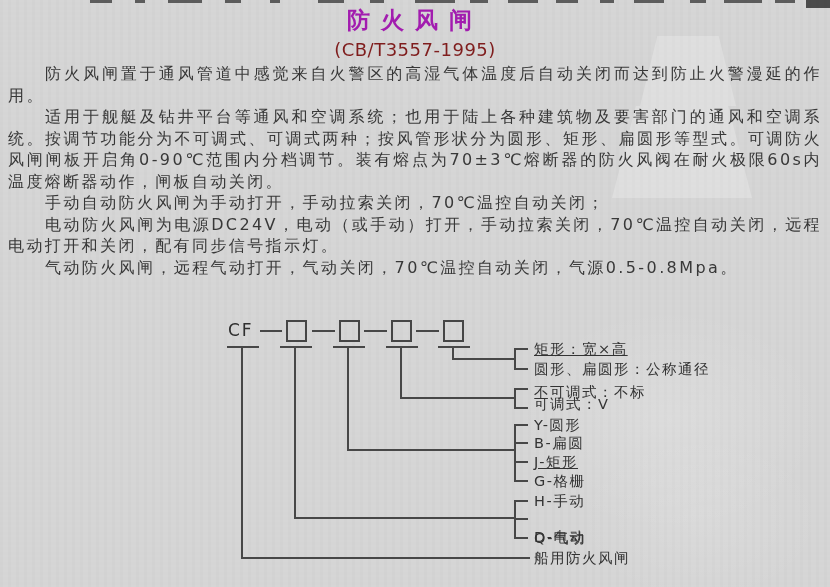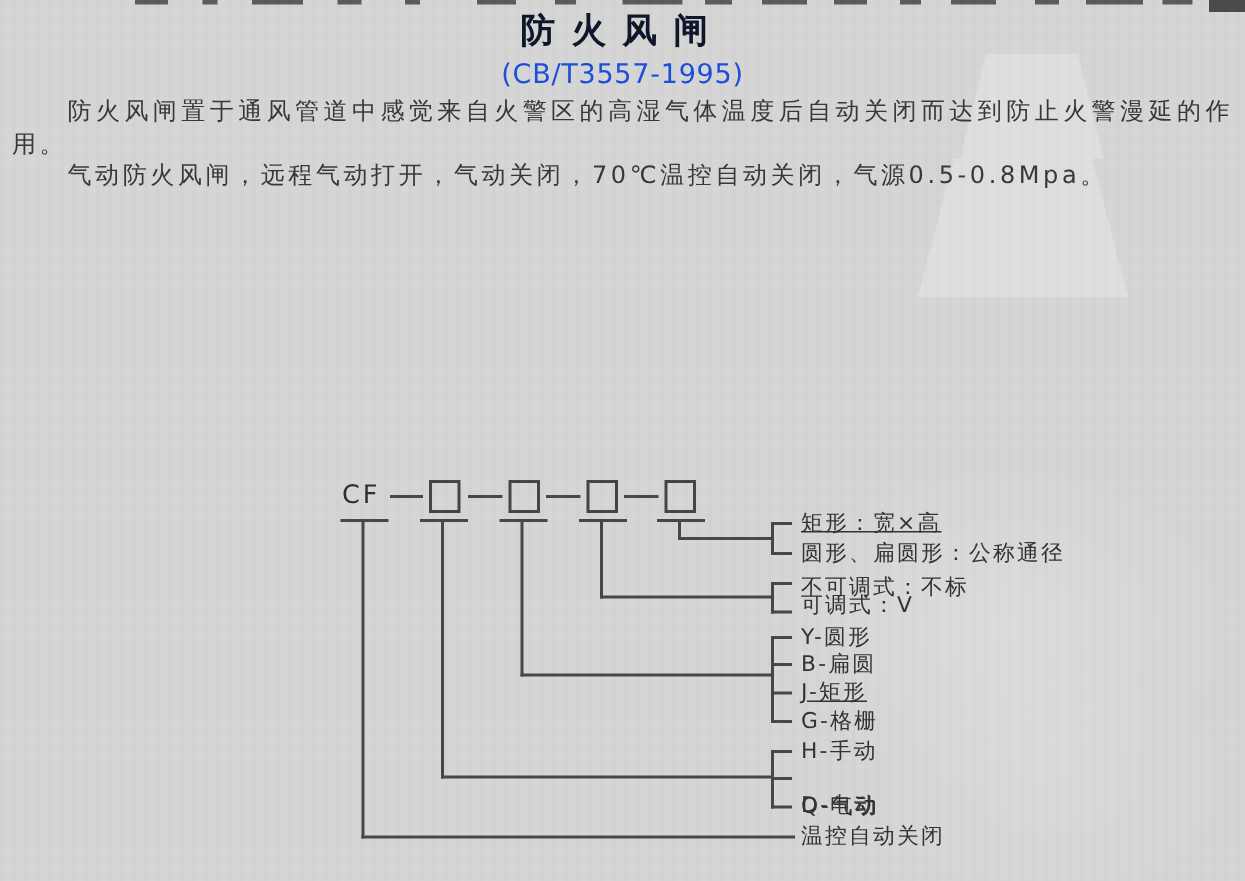--- a/index.html
+++ b/index.html
@@ -21,25 +21,25 @@
   .dash{position:absolute;top:0;height:3px;background:rgba(45,45,45,.72);}
   .corner-blob{position:absolute;top:0;left:806px;width:24px;height:8px;background:rgba(40,40,40,.8);}
   .watermark{position:absolute;background:rgba(255,255,255,.22);}
   .wm1{left:640px;top:36px;width:96px;height:70px;clip-path:polygon(18% 0,82% 0,100% 100%,0 100%);}
   .wm2{left:612px;top:106px;width:140px;height:92px;clip-path:polygon(17% 0,83% 0,100% 100%,0 100%);}
   
   .title{
     position:absolute;top:5px;left:0;width:100%;
     text-align:center;font-size:23px;font-weight:bold;
     letter-spacing:11px;box-sizing:border-box;
-    color:#0f172a;
+    color:#a21caf;
   }
   .standard{
     position:absolute;top:39px;left:0;width:100%;
-    text-align:center;font-size:18px;letter-spacing:.5px;color:#1d4ed8;
+    text-align:center;font-size:18px;letter-spacing:.5px;color:#7f1d1d;
   }
   
   .body-text{
     position:absolute;top:63px;left:8px;width:814px;height:226px;
     font-size:16px;line-height:21.5px;letter-spacing:2.4px;
     text-align:justify;overflow:hidden;color:#383838;
   }
   .body-text p{margin:0;text-indent:37px;}
   
   .diagram{position:absolute;inset:0;font-size:14.5px;color:#333;}
@@ -79,20 +79,23 @@
   </div>
 
   <div class="watermark wm1"></div>
   <div class="watermark wm2"></div>
 
   <div class="title">防火风闸</div>
   <div class="standard">(CB/T3557-1995)</div>
 
   <div class="body-text">
     <p>防火风闸置于通风管道中感觉来自火警区的高湿气体温度后自动关闭而达到防止火警漫延的作用。</p>
+    <p>适用于舰艇及钻井平台等通风和空调系统；也用于陆上各种建筑物及要害部门的通风和空调系统。按调节功能分为不可调式、可调式两种；按风管形状分为圆形、矩形、扁圆形等型式。可调防火风闸闸板开启角0-90℃范围内分档调节。装有熔点为70±3℃熔断器的防火风阀在耐火极限60s内温度熔断器动作，闸板自动关闭。</p>
+    <p>手动自动防火风闸为手动打开，手动拉索关闭，70℃温控自动关闭；</p>
+    <p>电动防火风闸为电源DC24V，电动（或手动）打开，手动拉索关闭，70℃温控自动关闭，远程电动打开和关闭，配有同步信号指示灯。</p>
     <p>气动防火风闸，远程气动打开，气动关闭，70℃温控自动关闭，气源0.5-0.8Mpa。</p>
   </div>
 
   <div class="diagram">
 
     <span class="cf">CF</span>
 
     <div class="code-box" style="left:286px;"></div>
     <div class="code-box" style="left:339px;"></div>
     <div class="code-box" style="left:391px;"></div>
@@ -142,16 +145,16 @@
     <div class="leaf" style="top:361px;text-align:right;">圆形、扁圆形：公称通径</div>
     <div class="leaf" style="top:396px;">可调式：V</div>
     <div class="leaf" style="top:384px;">不可调式：不标</div>
     <div class="leaf" style="top:417px;">Y-圆形</div>
     <div class="leaf" style="top:435px;">B-扁圆</div>
     <div class="leaf" style="top:454px;text-decoration:underline;">J-矩形</div>
     <div class="leaf" style="top:473px;">G-格栅</div>
     <div class="leaf" style="top:493px;">H-手动</div>
     <div class="leaf" style="top:529px;text-align:center;">D-电动</div>
     <div class="leaf" style="top:530px;">Q-气动</div>
-    <div class="leaf" style="top:550px;">温控自动关闭</div>
+    <div class="leaf" style="top:550px;">船用防火风闸</div>
 
   </div>
 </div>
 
 </body></html>

